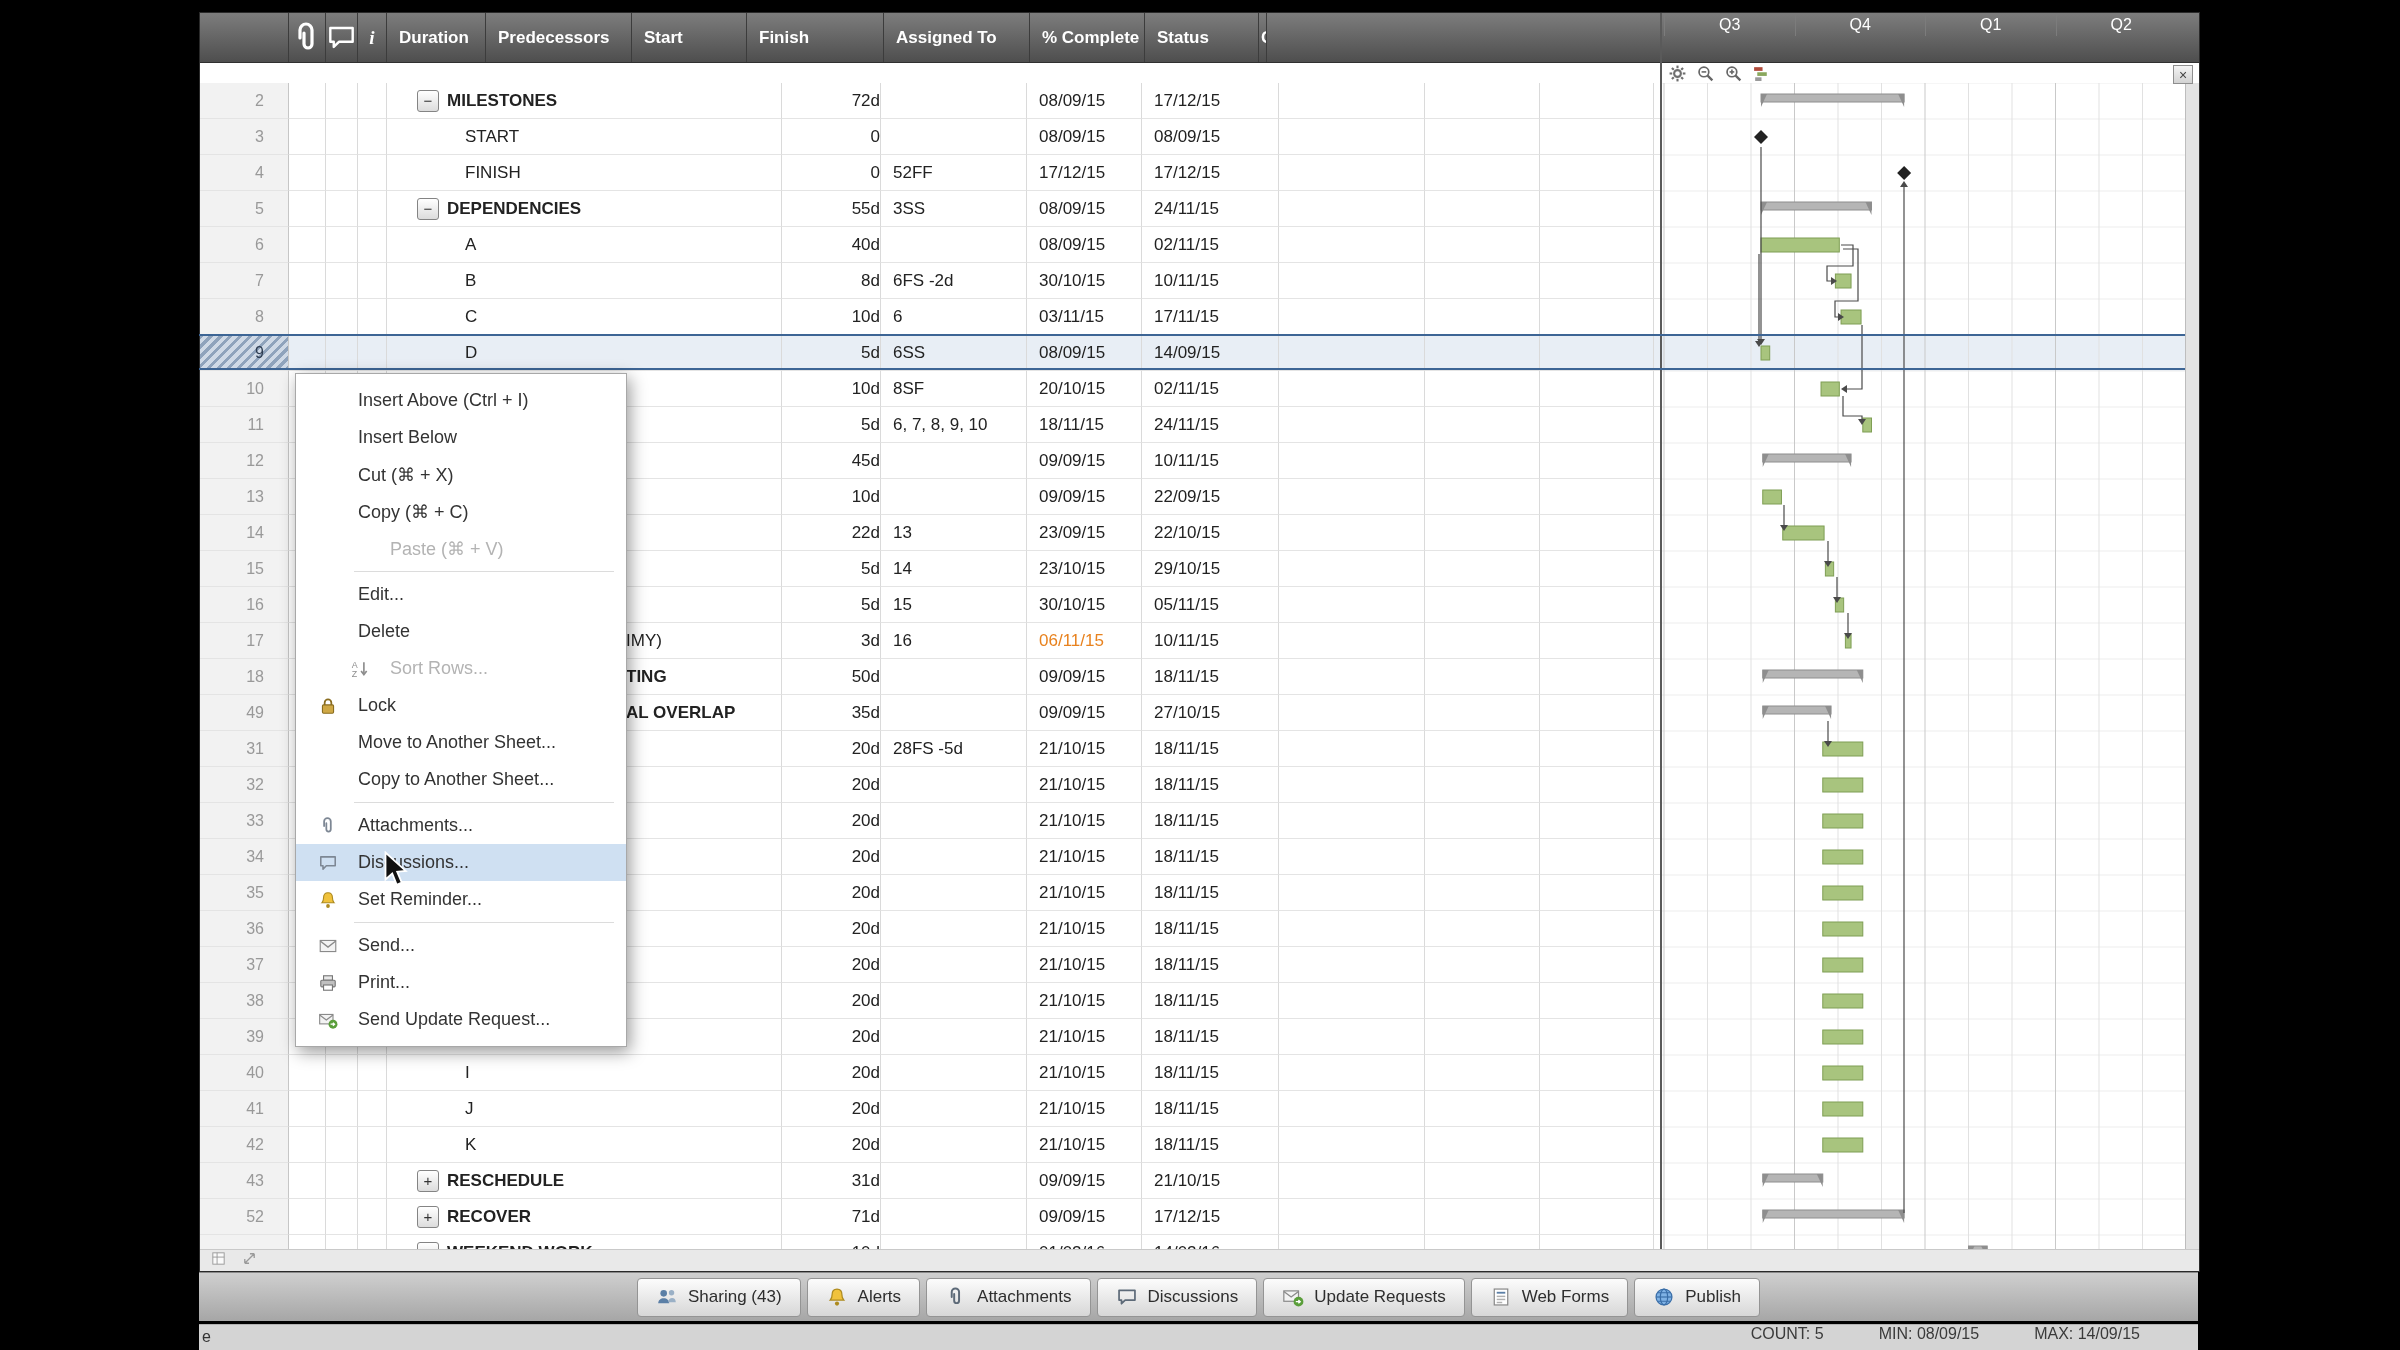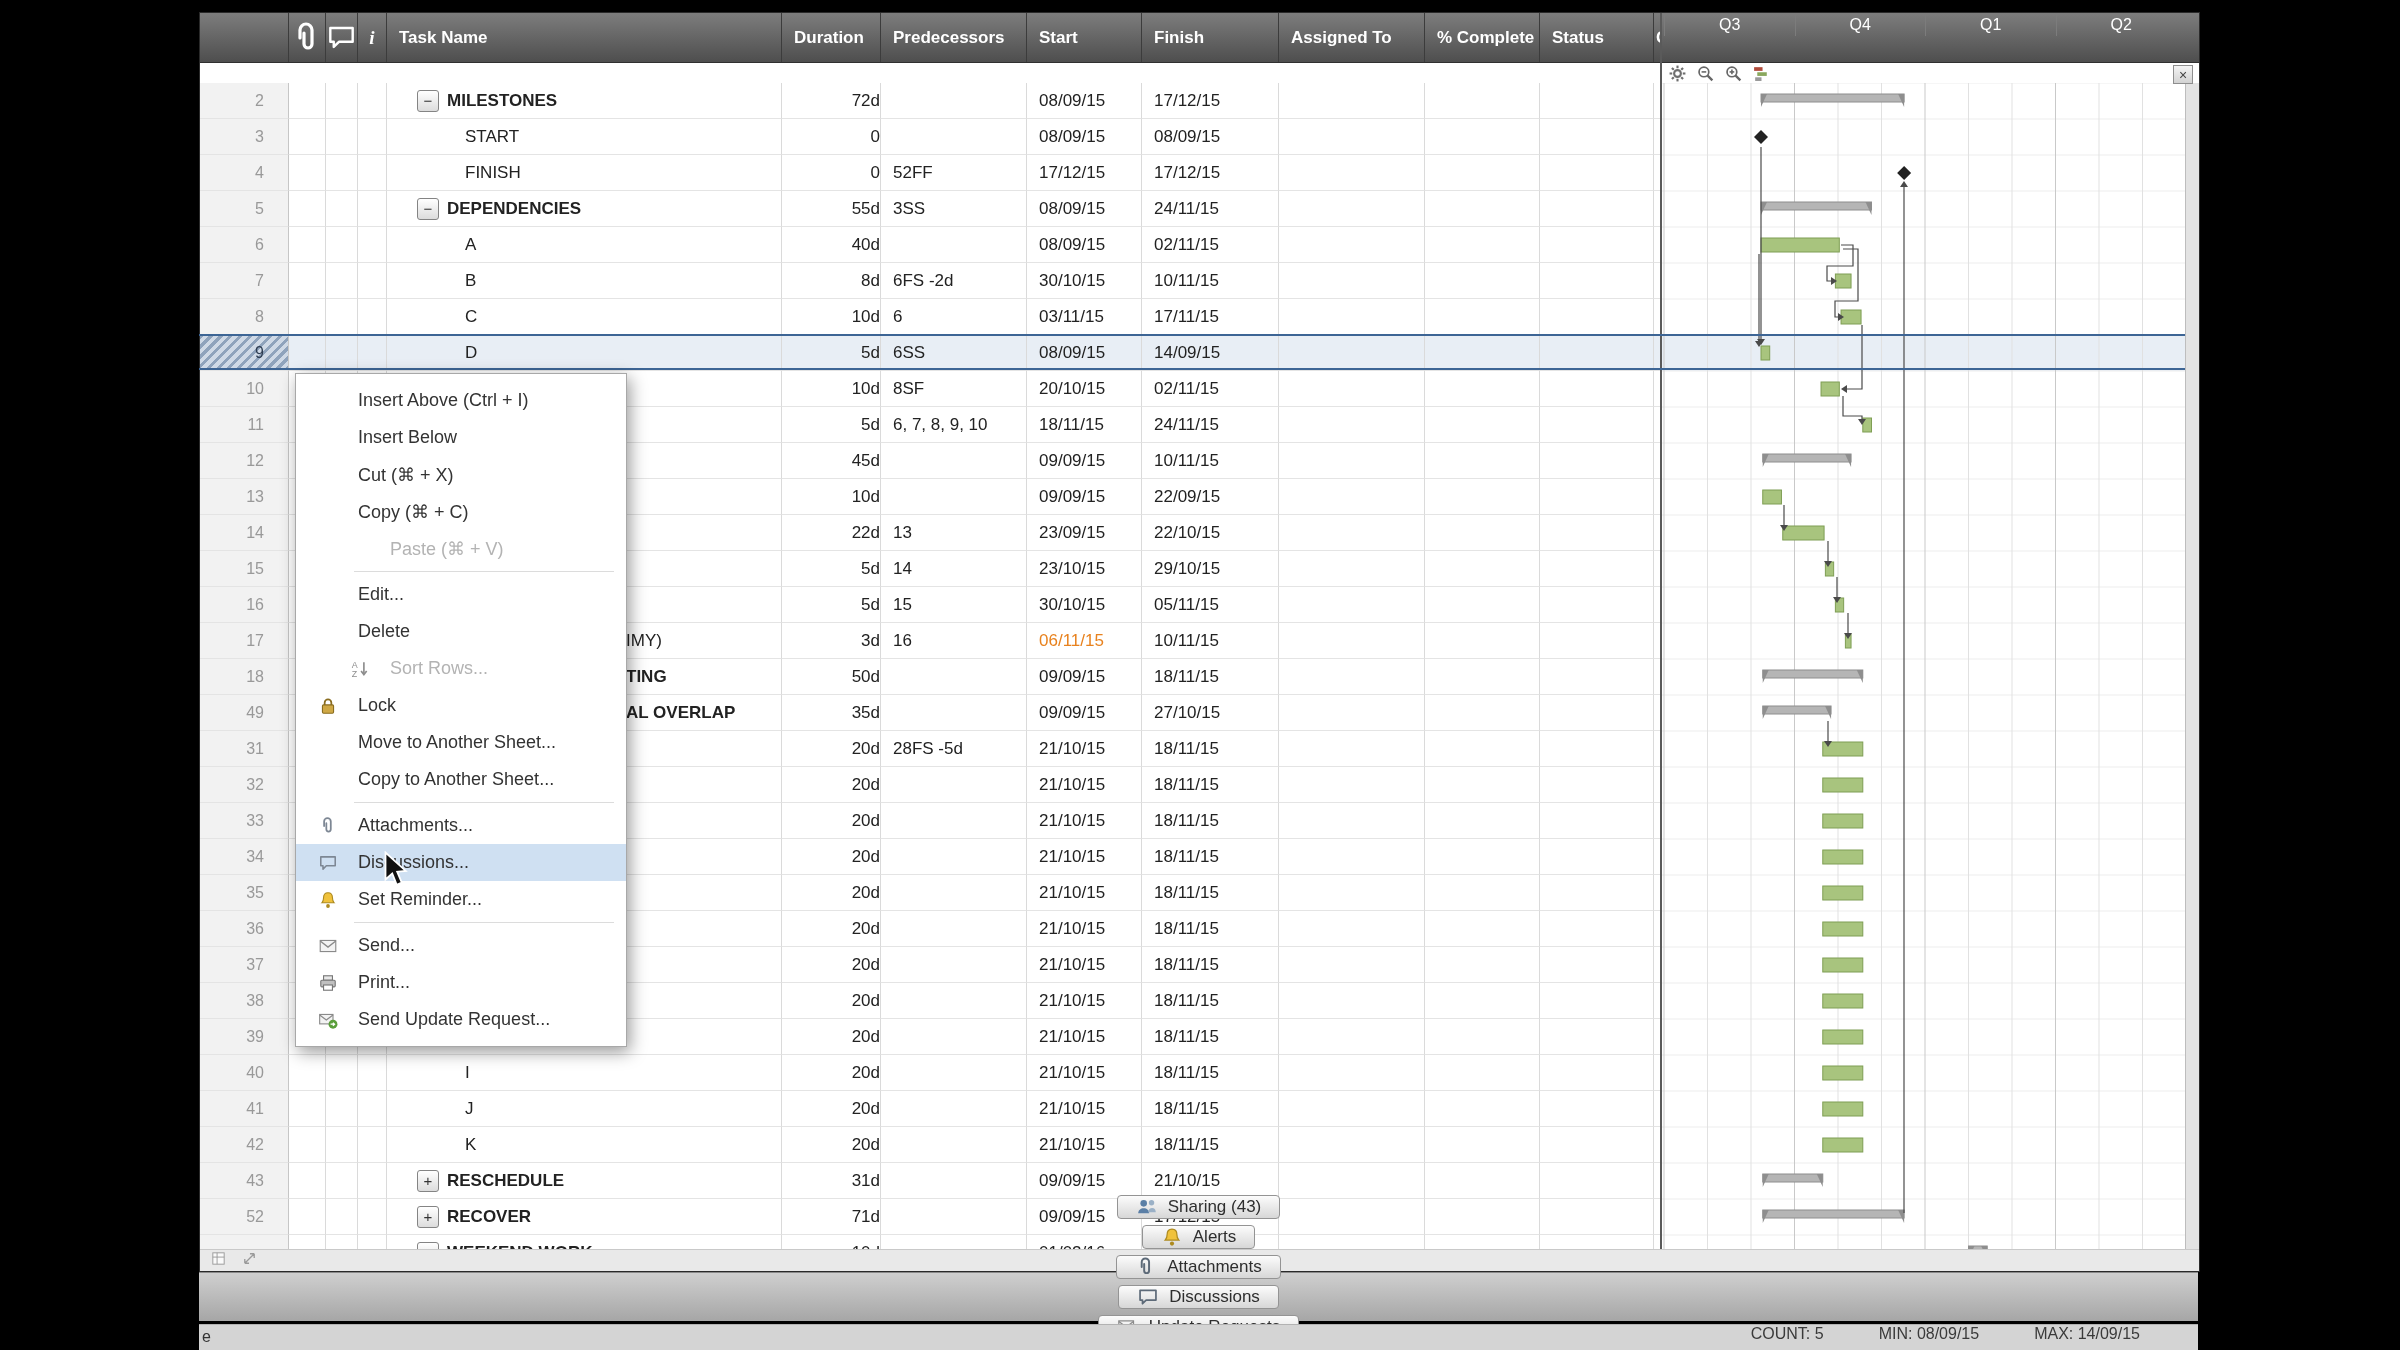--- a/index.html
+++ b/index.html
@@ -53,21 +53,21 @@
     box-shadow:3px 5px 16px rgba(0,0,0,.4);padding:8px 0;z-index:20;}
   .mi{height:37px;display:flex;align-items:center;position:relative;padding-left:62px;font-size:18px;color:#333;white-space:nowrap;}
   .mi .mic{position:absolute;left:22px;width:20px;height:20px;color:#7d8794;}
   .mi.dis{color:#b3b3b3;margin-left:32px;}
   .mi.hi{background:#cfe0f2;}
   .msep{height:1px;background:#dcdcdc;margin:4px 12px 4px 58px;}
   
   #cursor{position:absolute;left:383px;top:851px;z-index:30;pointer-events:none;}
   
   #bottom-toolbar{position:absolute;left:199px;top:1272px;width:1999px;height:48px;
-    background:linear-gradient(#cfcfcf,#a6a6a6);border-top:1px solid #8a8a8a;display:flex;align-items:center;justify-content:center;gap:6px;z-index:8;flex-direction:column;}
+    background:linear-gradient(#cfcfcf,#a6a6a6);border-top:1px solid #8a8a8a;display:flex;align-items:center;justify-content:center;gap:6px;z-index:8;}
   .tbtn{display:flex;align-items:center;gap:10px;padding:0 18px;height:37px;background:linear-gradient(#fcfcfc,#d7d7d7);
     border:1px solid #949494;border-radius:4px;font-size:17px;color:#2e2e2e;white-space:nowrap;}
   .tbtn .ic{width:22px;height:22px;color:#5d6a78;}
   
   #status-bar{position:absolute;left:199px;top:1324px;width:1999px;height:26px;background:#d4d4d4;border-top:1px solid #b2b2b2;z-index:8;}
   #status-bar .sb-left{position:absolute;left:3px;top:3px;font-size:16px;color:#333;}
   #status-bar .sb-right{position:absolute;right:58px;top:0;height:100%;display:flex;gap:55px;font-size:16px;color:#3a3a3a;}
   .ic{display:inline-flex;}
   .ic svg{width:100%;height:100%;display:block;}
   .info-glyph{font-family:"Liberation Serif",serif;font-style:italic;font-weight:bold;font-size:19px;}
@@ -89,23 +89,20 @@
         <span class="ic ">
           <svg viewBox="0 0 18 18">
             <path d="M2.5 3.5h13v8h-8l-3 3v-3h-2z" fill="none" stroke="currentColor" stroke-width="1.4" stroke-linejoin="round"></path>
           </svg>
         </span>
       </div>
       <div class="hc center" style="width:29px;color:#fff">
         <span class="ic ">
           <span class="info-glyph">i</span>
         </span>
-      </div>
-      <div class="hc" style="width:395px;">
-        <span class="hlbl">Task Name</span>
       </div>
       <div class="hc" style="width:99px;">
         <span class="hlbl">Duration</span>
       </div>
       <div class="hc" style="width:146px;">
         <span class="hlbl">Predecessors</span>
       </div>
       <div class="hc" style="width:115px;">
         <span class="hlbl">Start</span>
       </div>

